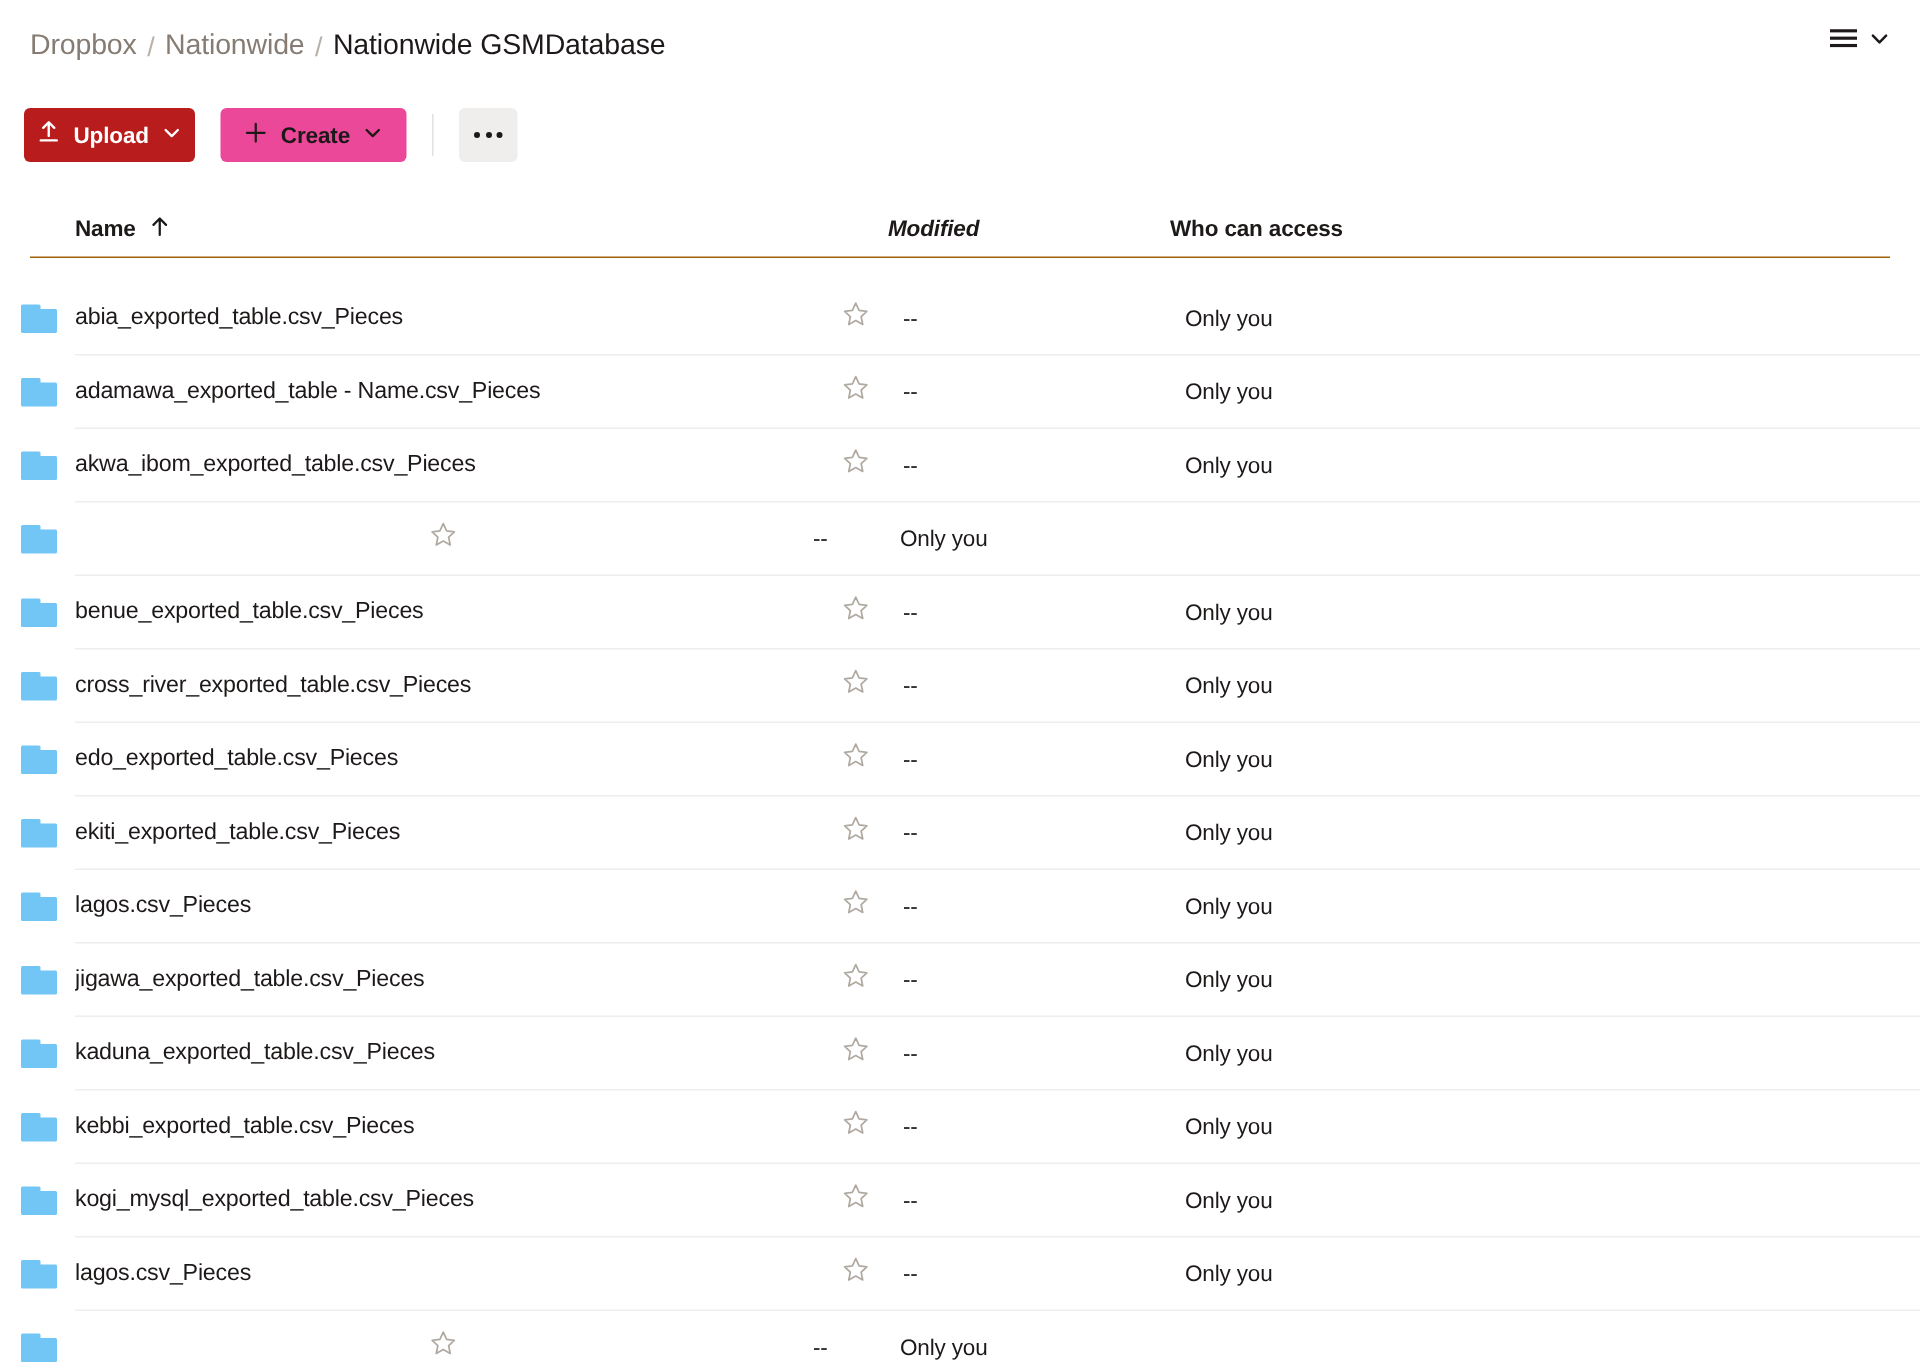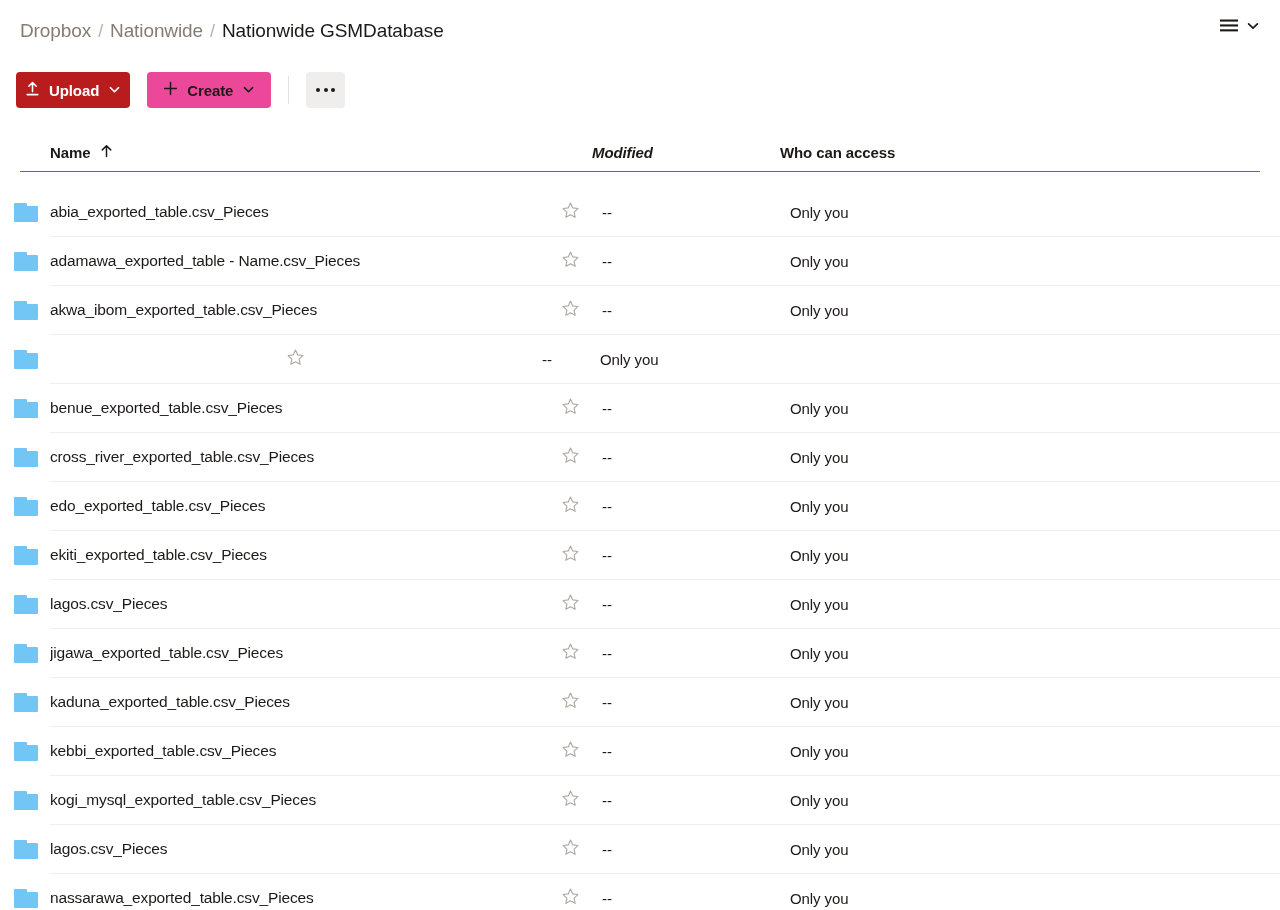--- a/index.html
+++ b/index.html
@@ -584,21 +584,20 @@
   </div>
 
   <div class="frow">
     <div class="row-grid">
       <div class="cell-icon">
         <span class="folder">
           <span class="tab"></span>
               <span class="body"></span>
         </span>
       </div>
-      <div class="fname">nassarawa_exported_table.csv_Pieces</div>
       <div class="cell-star">
         <span class="star">
           <svg width="19" height="19" viewBox="0 0 20 20" aria-hidden="true">
             <path d="M10 2.2 L12.35 7.3 L17.8 7.95 L13.8 11.75 L14.9 17.2 L10 14.45 L5.1 17.2 L6.2 11.75 L2.2 7.95 L7.65 7.3 Z" fill="none" stroke="#b0a9a1" stroke-width="1.2" stroke-linejoin="round"></path>
           </svg>
         </span>
       </div>
       <div class="cell-modified">--</div>
       <div class="cell-access">Only you</div>
     </div>

